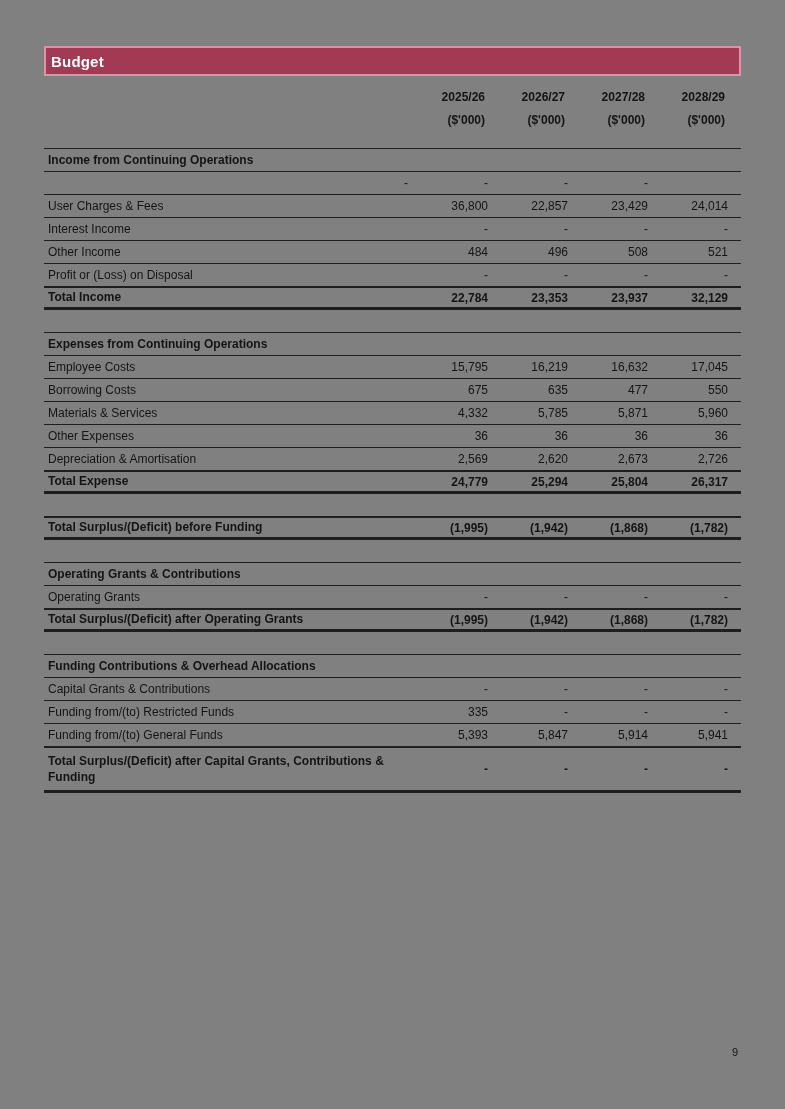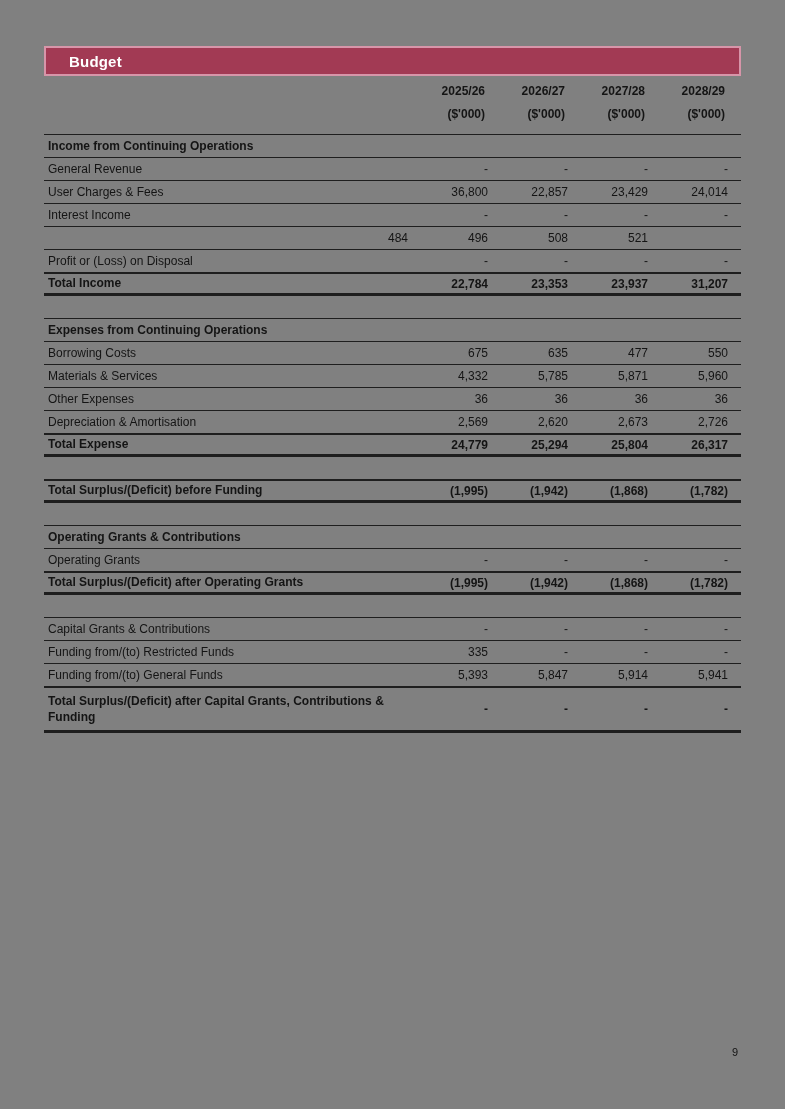--- a/index.html
+++ b/index.html
@@ -25,34 +25,34 @@
     width:697px;
   }
   .budget-bar{
     width:100%; height:30px;
     background:var(--header_bar);
     border:2px solid var(--header_bar_border);
     color:var(--header_text);
     font-weight:bold;
     font-size:15px;
     display:flex; align-items:center;
-    padding-left:23px;
+    padding-left:5px;
     letter-spacing:0.2px;
   }
   .col-headers{
     display:grid;
     grid-template-columns:1fr 80px 80px 80px 80px;
-    margin-top:4px;
+    margin-top:10px;
     font-weight:bold;
     font-size:12px;
   }
   .col-head{text-align:right;padding-right:16px;}
   .col-head div{height:23px;line-height:23px;}
   .section{border-top:1px solid var(--rule_lines);margin-top:22px;}
-  .section:first-child{margin-top:8px;}
+  .section:first-child{margin-top:16px;}
   .row{
     display:grid;
     grid-template-columns:1fr 80px 80px 80px 80px;
     align-items:center;
     height:23px;
     border-bottom:1px solid var(--rule_lines);
     font-size:12px;
   }
   .row.tall{height:46px;}
   .row.total{
@@ -95,64 +95,71 @@
         <div>2028/29</div>
         <div>($'000)</div>
       </div>
     </div>
   <div id="table">
       <div class="section">
         <div class="row title-row">
           <div class="cell-label">Income from Continuing Operations</div>
         </div>
         <div class="row">
-          <div class="cell-label">General Revenue</div>
           <div class="cell-val">-</div>
           <div class="cell-val">-</div>
           <div class="cell-val">-</div>
           <div class="cell-val">-</div>
         </div>
         <div class="row">
           <div class="cell-label">User Charges &amp; Fees</div>
           <div class="cell-val">36,800</div>
           <div class="cell-val">22,857</div>
           <div class="cell-val">23,429</div>
           <div class="cell-val">24,014</div>
         </div>
         <div class="row">
           <div class="cell-label">Interest Income</div>
           <div class="cell-val">-</div>
           <div class="cell-val">-</div>
           <div class="cell-val">-</div>
           <div class="cell-val">-</div>
         </div>
         <div class="row">
+          <div class="cell-label">Other Income</div>
           <div class="cell-val">484</div>
           <div class="cell-val">496</div>
           <div class="cell-val">508</div>
           <div class="cell-val">521</div>
         </div>
         <div class="row">
           <div class="cell-label">Profit or (Loss) on Disposal</div>
           <div class="cell-val">-</div>
           <div class="cell-val">-</div>
           <div class="cell-val">-</div>
           <div class="cell-val">-</div>
         </div>
         <div class="row total">
           <div class="cell-label">Total Income</div>
           <div class="cell-val">22,784</div>
           <div class="cell-val">23,353</div>
           <div class="cell-val">23,937</div>
-          <div class="cell-val">31,207</div>
+          <div class="cell-val">32,129</div>
         </div>
       </div>
       <div class="section">
         <div class="row title-row">
           <div class="cell-label">Expenses from Continuing Operations</div>
+        </div>
+        <div class="row">
+          <div class="cell-label">Employee Costs</div>
+          <div class="cell-val">15,795</div>
+          <div class="cell-val">16,219</div>
+          <div class="cell-val">16,632</div>
+          <div class="cell-val">17,045</div>
         </div>
         <div class="row">
           <div class="cell-label">Borrowing Costs</div>
           <div class="cell-val">675</div>
           <div class="cell-val">635</div>
           <div class="cell-val">477</div>
           <div class="cell-val">550</div>
         </div>
         <div class="row">
           <div class="cell-label">Materials &amp; Services</div>
@@ -205,20 +212,23 @@
         </div>
         <div class="row total">
           <div class="cell-label">Total Surplus/(Deficit) after Operating Grants</div>
           <div class="cell-val">(1,995)</div>
           <div class="cell-val">(1,942)</div>
           <div class="cell-val">(1,868)</div>
           <div class="cell-val">(1,782)</div>
         </div>
       </div>
       <div class="section">
+        <div class="row title-row">
+          <div class="cell-label">Funding Contributions &amp; Overhead Allocations</div>
+        </div>
         <div class="row">
           <div class="cell-label">Capital Grants &amp; Contributions</div>
           <div class="cell-val">-</div>
           <div class="cell-val">-</div>
           <div class="cell-val">-</div>
           <div class="cell-val">-</div>
         </div>
         <div class="row">
           <div class="cell-label">Funding from/(to) Restricted Funds</div>
           <div class="cell-val">335</div>

